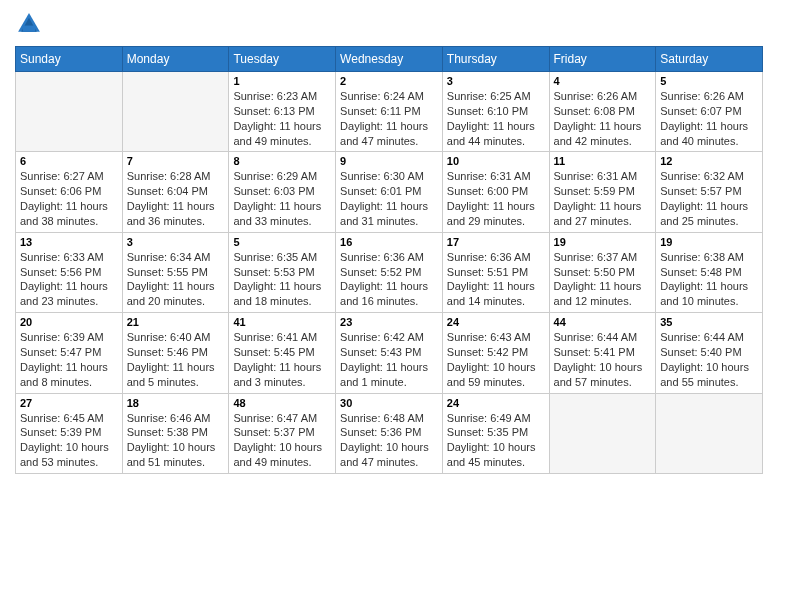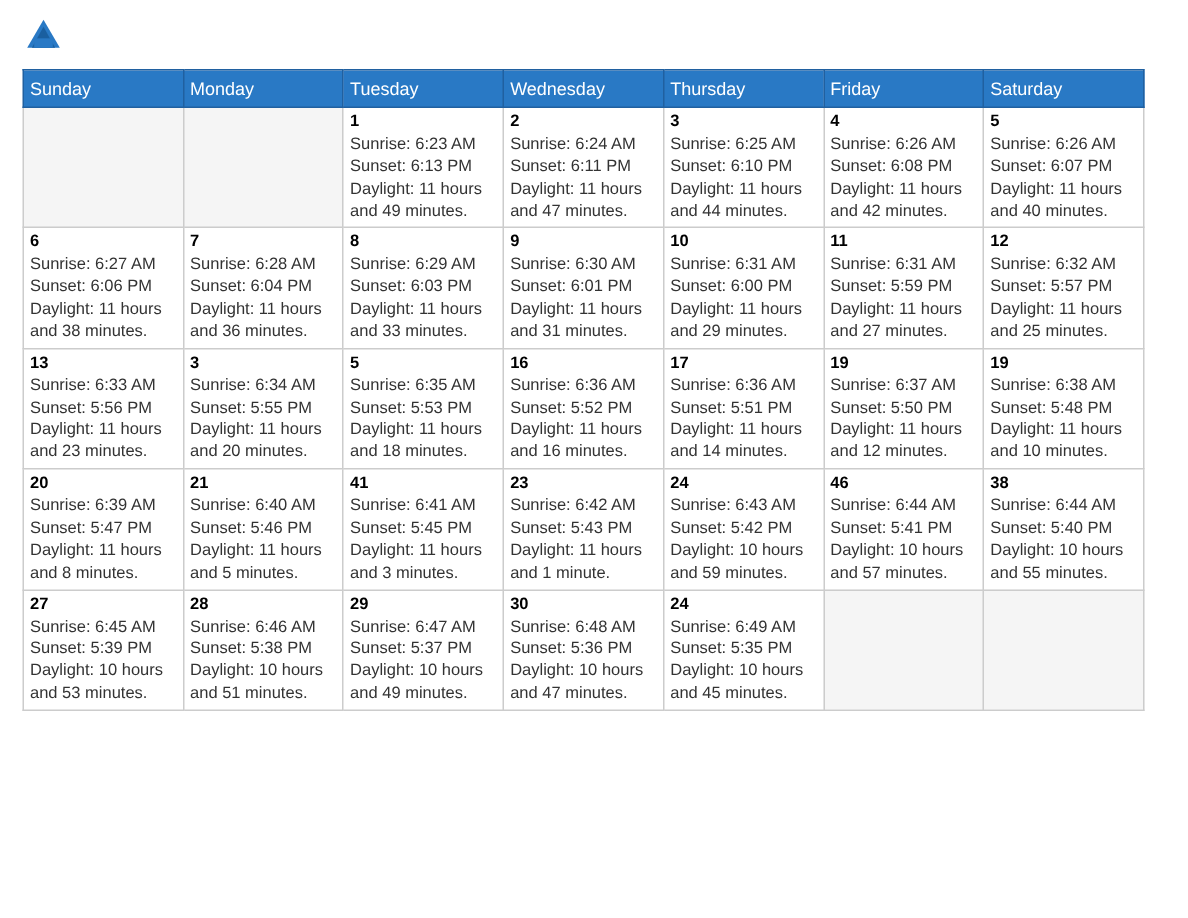--- a/index.html
+++ b/index.html
@@ -234,39 +234,39 @@
           </td>
           <td>
             <span class="day-num">23</span>
             <div class="day-info">Sunrise: 6:42 AM<br>Sunset: 5:43 PM<br>Daylight: 11 hours and 1 minute.</div>
           </td>
           <td>
             <span class="day-num">24</span>
             <div class="day-info">Sunrise: 6:43 AM<br>Sunset: 5:42 PM<br>Daylight: 10 hours and 59 minutes.</div>
           </td>
           <td>
-            <span class="day-num">46</span>
+            <span class="day-num">44</span>
             <div class="day-info">Sunrise: 6:44 AM<br>Sunset: 5:41 PM<br>Daylight: 10 hours and 57 minutes.</div>
           </td>
           <td>
-            <span class="day-num">38</span>
+            <span class="day-num">35</span>
             <div class="day-info">Sunrise: 6:44 AM<br>Sunset: 5:40 PM<br>Daylight: 10 hours and 55 minutes.</div>
           </td>
         </tr>
         <tr>
           <td>
             <span class="day-num">27</span>
             <div class="day-info">Sunrise: 6:45 AM<br>Sunset: 5:39 PM<br>Daylight: 10 hours and 53 minutes.</div>
           </td>
           <td>
-            <span class="day-num">28</span>
+            <span class="day-num">18</span>
             <div class="day-info">Sunrise: 6:46 AM<br>Sunset: 5:38 PM<br>Daylight: 10 hours and 51 minutes.</div>
           </td>
           <td>
-            <span class="day-num">29</span>
+            <span class="day-num">48</span>
             <div class="day-info">Sunrise: 6:47 AM<br>Sunset: 5:37 PM<br>Daylight: 10 hours and 49 minutes.</div>
           </td>
           <td>
             <span class="day-num">30</span>
             <div class="day-info">Sunrise: 6:48 AM<br>Sunset: 5:36 PM<br>Daylight: 10 hours and 47 minutes.</div>
           </td>
           <td>
             <span class="day-num">24</span>
             <div class="day-info">Sunrise: 6:49 AM<br>Sunset: 5:35 PM<br>Daylight: 10 hours and 45 minutes.</div>
           </td>

